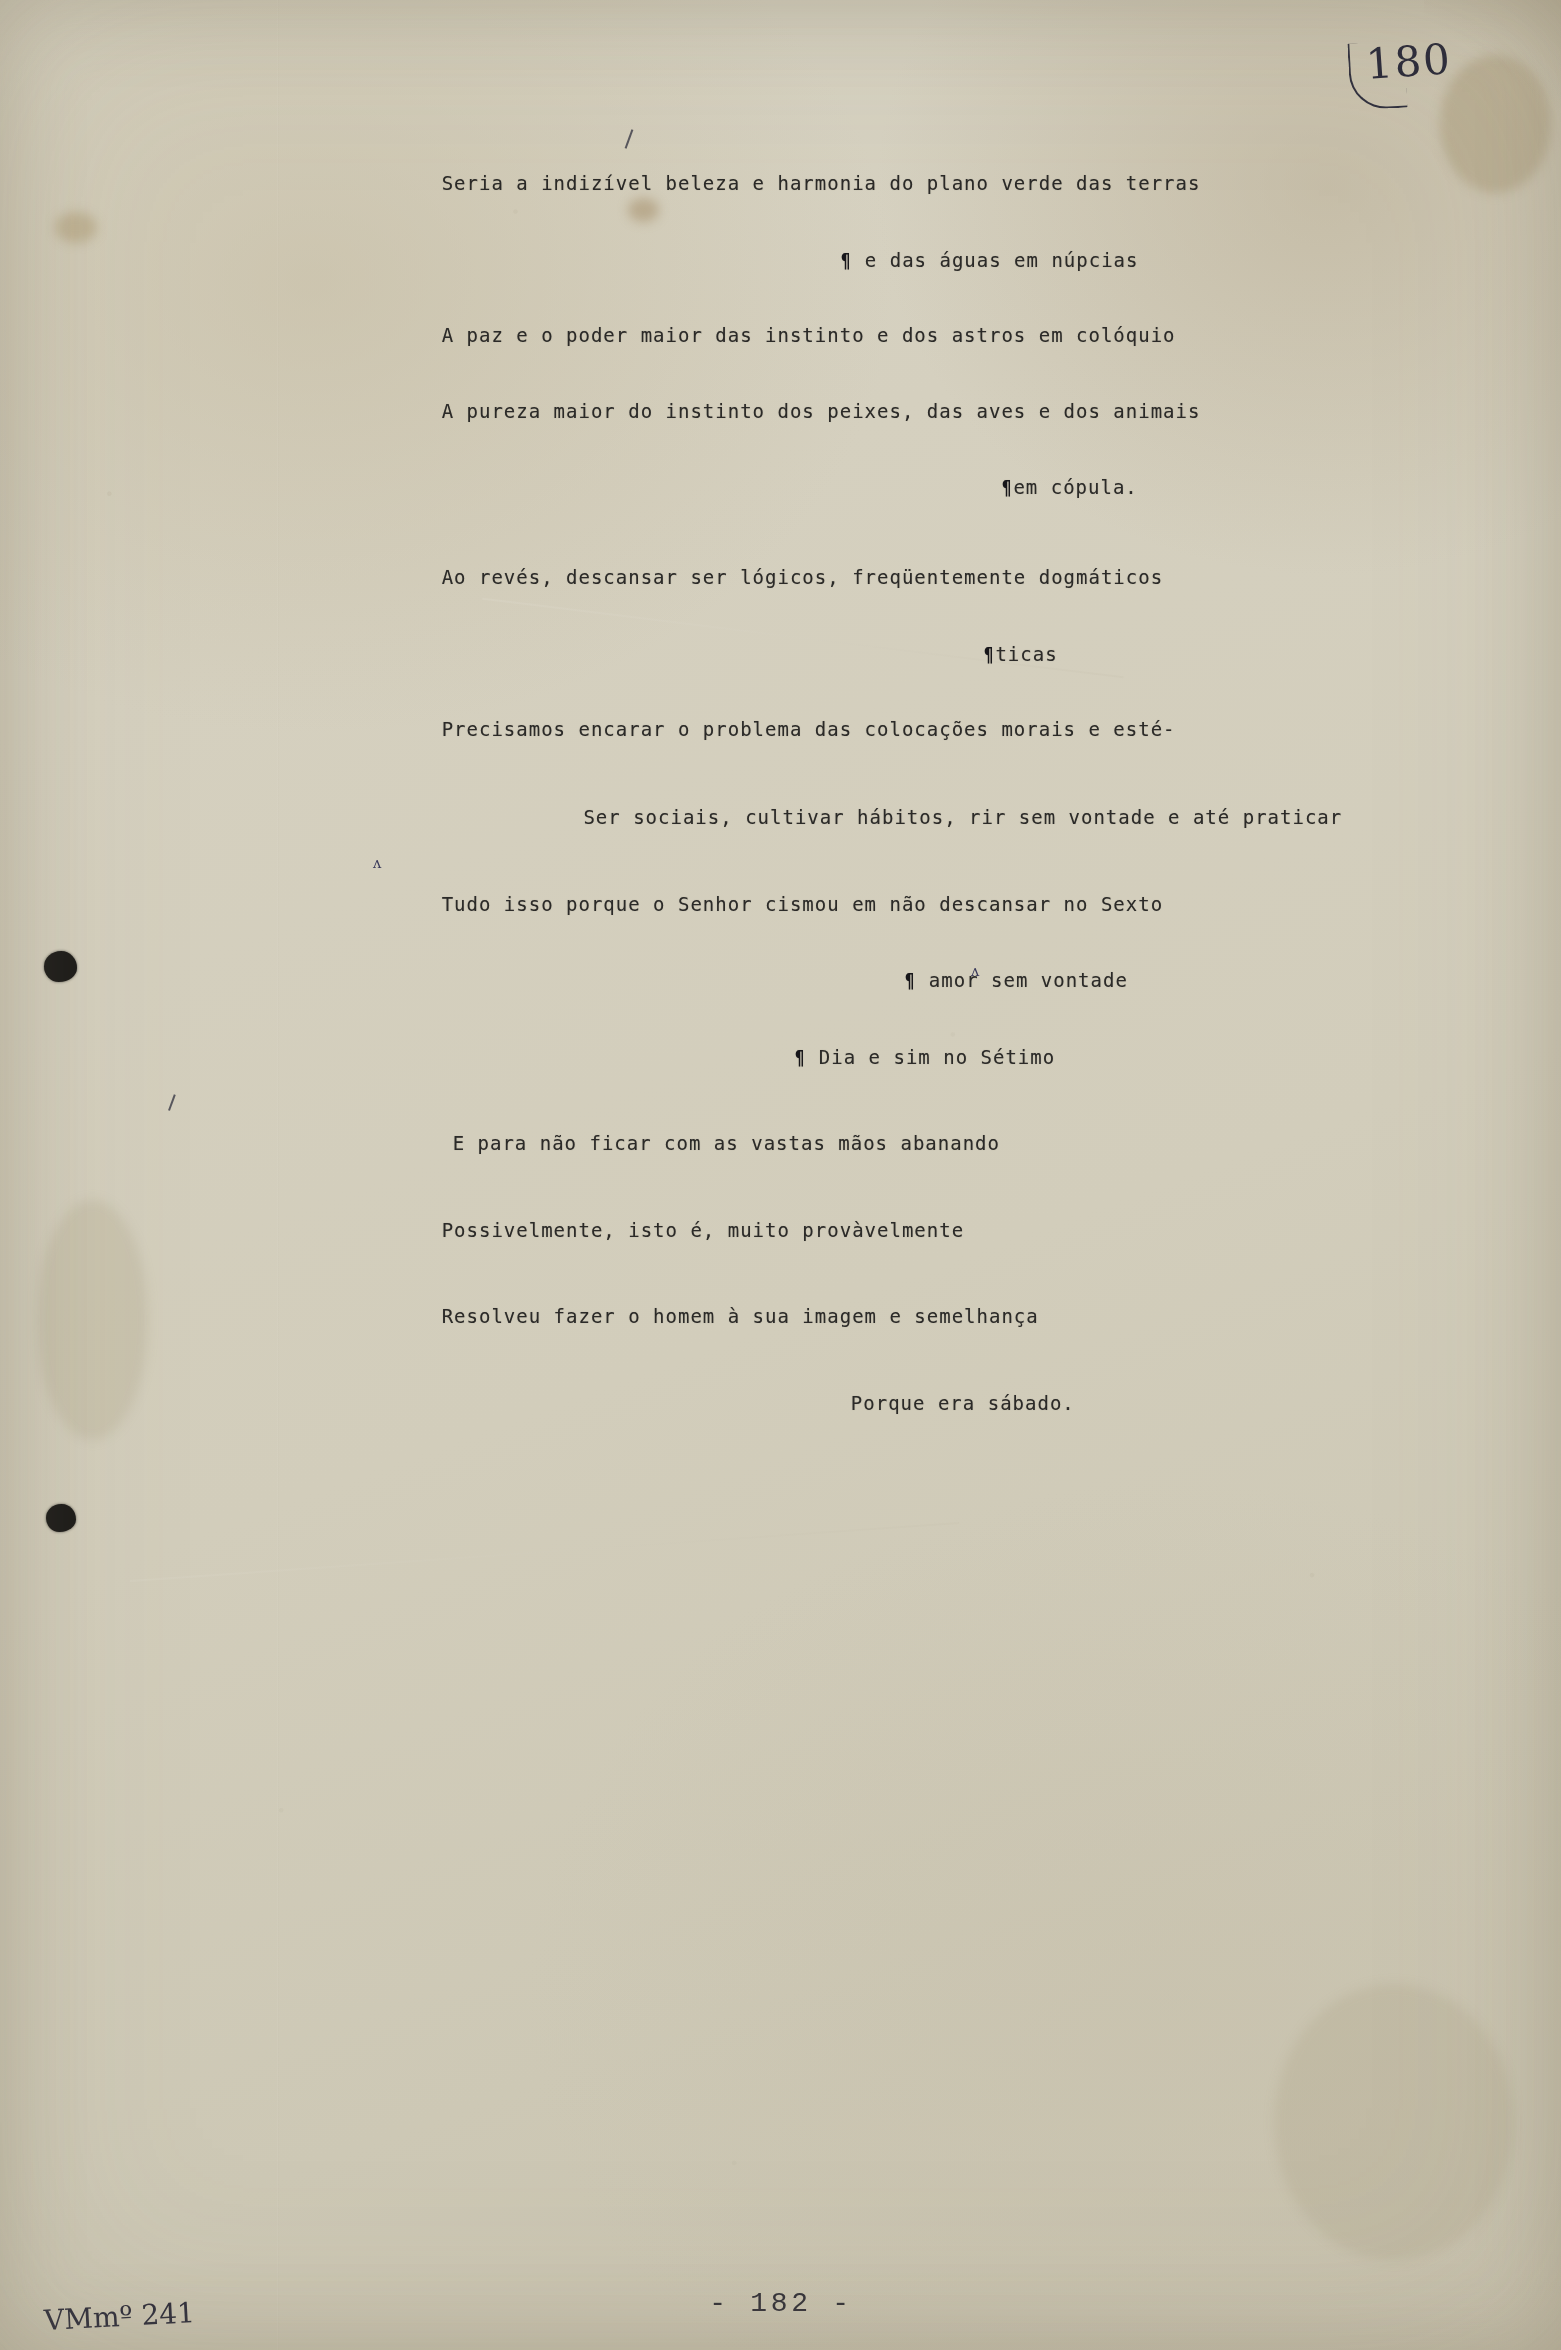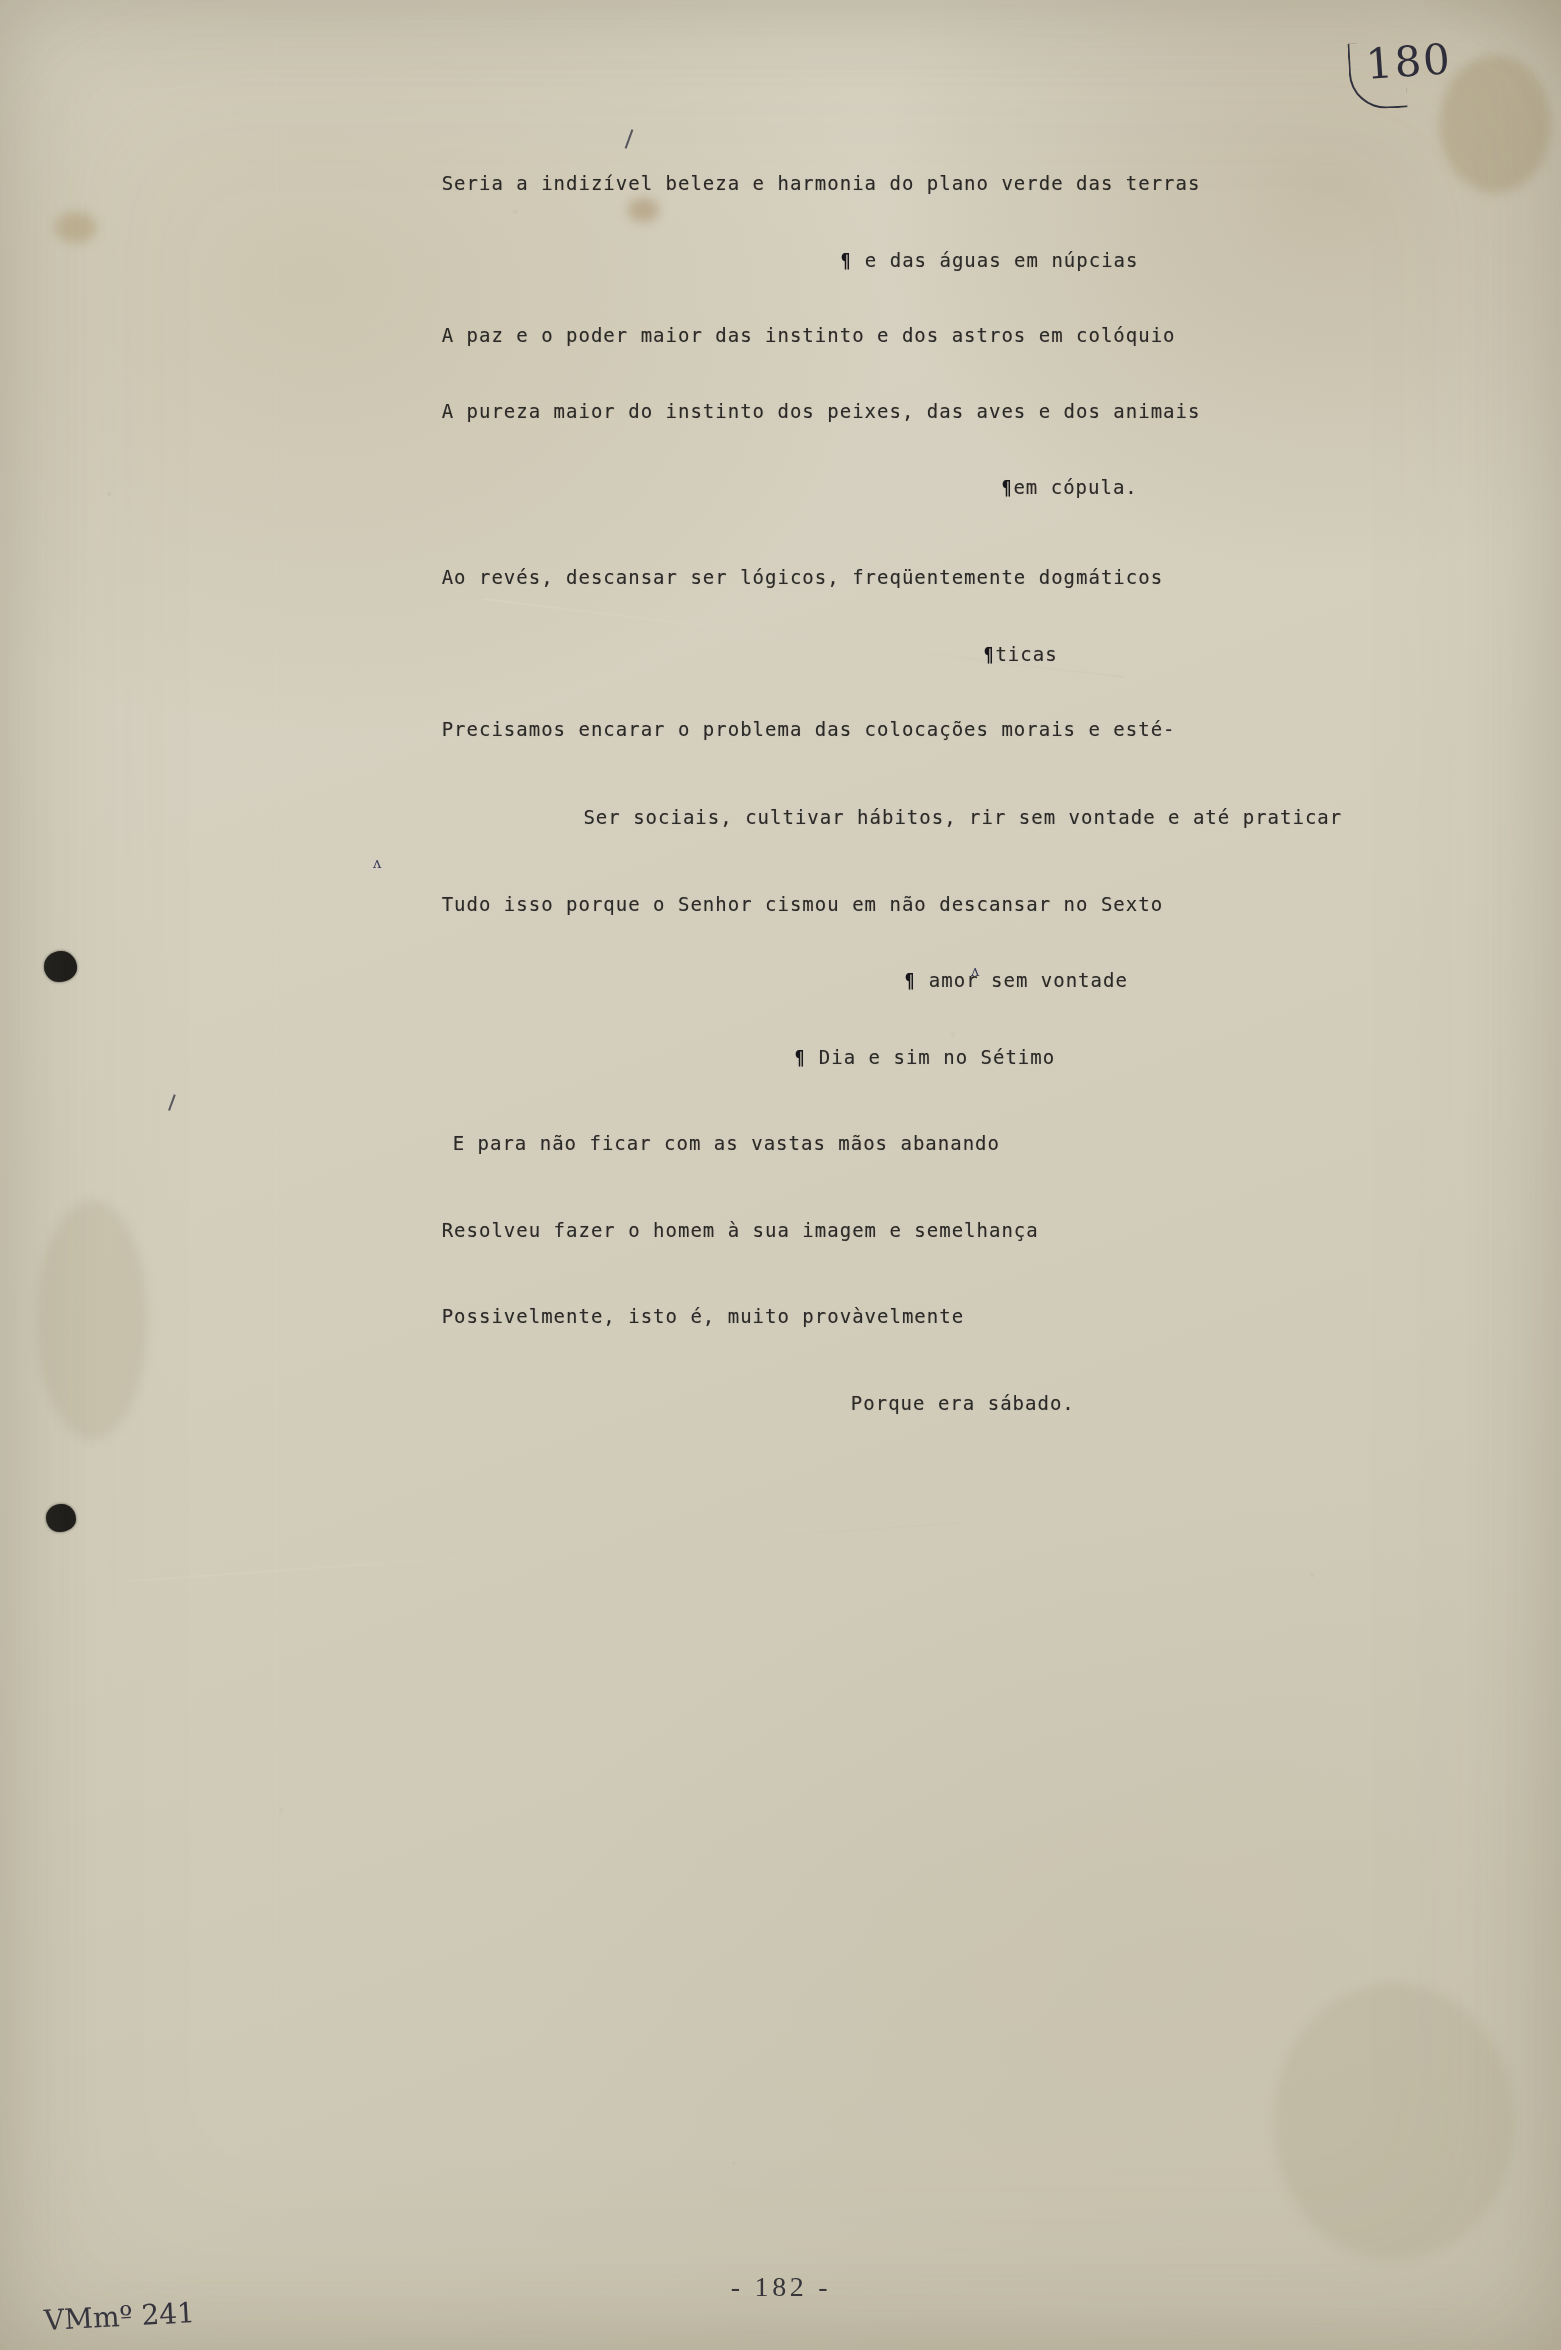--- a/index.html
+++ b/index.html
@@ -106,24 +106,24 @@
     left: 1349px;
     width: 55px;
     height: 65px;
     border-left: 2.8px solid #30303e;
     border-bottom: 2.8px solid #30303e;
     border-radius: 0 0 0 37px;
     transform: rotate(-3deg);
   }
   .footer-num {
     position: absolute;
-    bottom: 48px;
+    bottom: 32px;
     left: 50%;
     transform: translateX(-50%);
-    font-family: Liberation Serif, serif;
+    font-family: Liberation Mono, monospace;
     font-size: 28px;
     color: #34333a;
     letter-spacing: 3.7px;
   }
   .footer-left {
     position: absolute;
     bottom: 18.5px;
     left: 44px;
     font-family: "DejaVu Serif", serif;
     font-size: 28px;
@@ -231,25 +231,25 @@
 
     <div class="line">
       <span class="ind" style="width:351px;"></span><span class="pilcrow">¶</span><span> Dia e sim no Sétimo</span>
     </div>
 
     <div class="line" style="margin-top:29.5px;">
       <span class="ind" style="width:11px;"></span><span>E</span><span> para não ficar com as vastas mãos abanando</span>
     </div>
 
     <div class="line" style="margin-top:29.5px;">
+      <span>Possivelmente, isto é, muito provàvelmente</span>
+    </div>
+
+    <div class="line" style="margin-top:29.5px;">
       <span>Resolveu fazer o homem à sua imagem e semelhança</span>
-    </div>
-
-    <div class="line" style="margin-top:29.5px;">
-      <span>Possivelmente, isto é, muito provàvelmente</span>
     </div>
 
     <div class="line" style="margin-top:29.5px;text-align:center;">
       <span>Porque era sábado.</span>
     </div>
 
   </div>
 
   <div class="footer-num">- 182 -</div>
 

